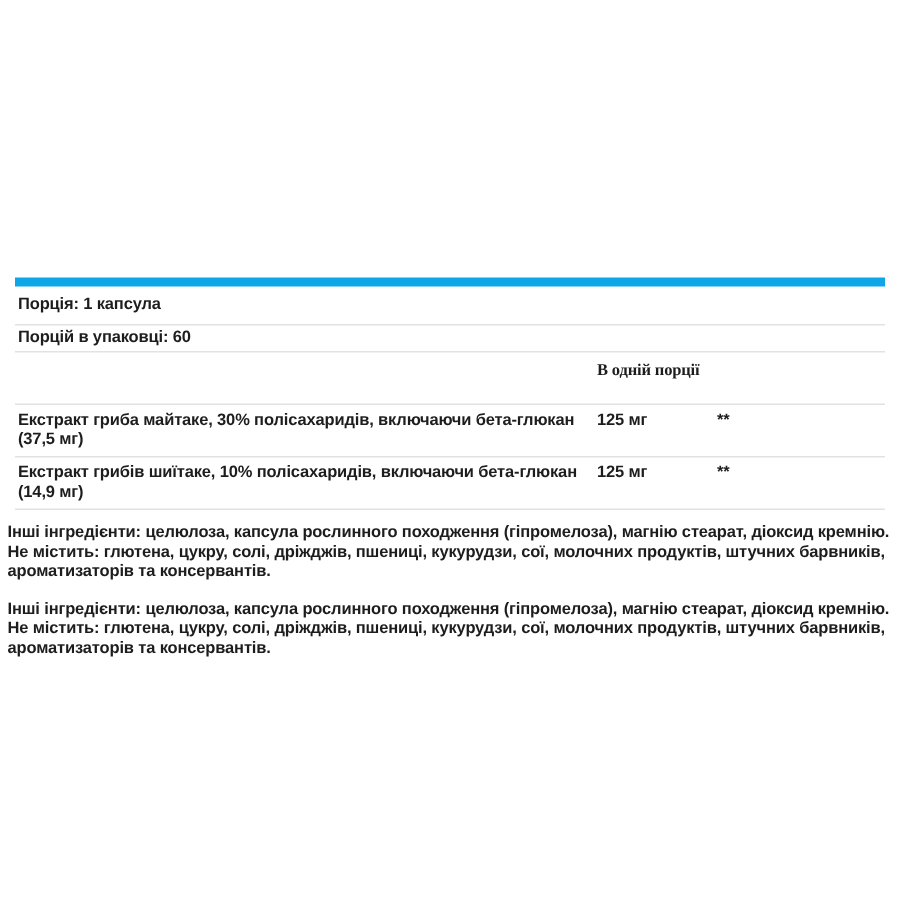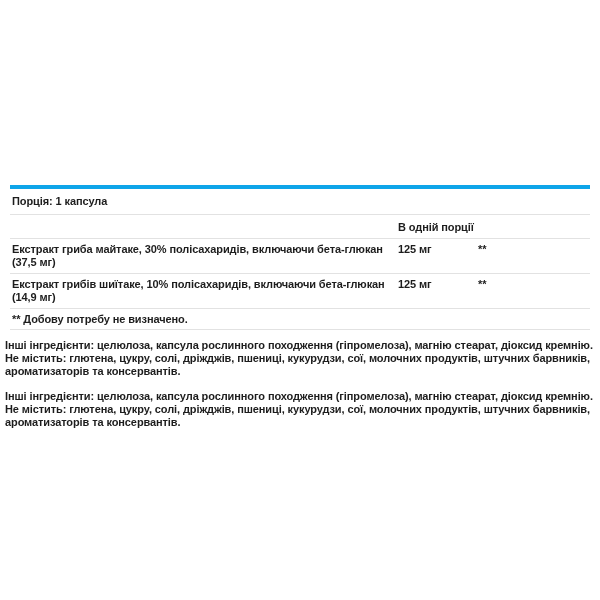--- a/index.html
+++ b/index.html
@@ -18,30 +18,30 @@
     width: 600px;
     color: #1d1d1d;
     font-size: 11px;
     font-weight: 700;
     line-height: 13px;
     letter-spacing: -0.1px;
   }
   .facts-table {
     margin: 0 10px;
     width: 580px;
-    border-top: 4px solid #0ea5e9;
+    border-top: 6px solid #0ea5e9;
   }
   .row {
     display: flex;
     border-bottom: 1px solid #e2e2e2;
     align-items: flex-start;
   }
   .row-serving-size   { padding: 6px 0 6px; }
   .row-servings-count { padding: 2px 0 2px; }
-  .row-header         { padding: 6px 0 4px; }
+  .row-header         { padding: 6px 0 15px; font-family: Liberation Serif, serif; }
   .row-data           { padding: 4px 0 4px; }
   .row-footnote       { padding: 4px 0 3px; }
   .col-name {
     width: 388px;
     padding-left: 2px;
     box-sizing: border-box;
   }
   .col-amount { width: 80px; }
   .col-dv     { flex: 1; }
   .full {
@@ -58,41 +58,41 @@
 <body>
 
 <div class="sheet">
 
   <div class="facts-table">
 
     <div class="row row-serving-size">
       <span class="full">Порція: 1 капсула</span>
     </div>
 
+    <div class="row row-servings-count">
+      <span class="full">Порцій в упаковці: 60</span>
+    </div>
 
     <div class="row row-header">
       <div class="col-name"></div>
       <div class="col-amount">В одній порції</div>
     </div>
 
     <div class="row row-data">
       <div class="col-name">Екстракт гриба майтаке, 30% полісахаридів, включаючи бета-глюкан (37,5 мг)</div>
       <div class="col-amount">125 мг</div>
       <div class="col-dv">**</div>
     </div>
 
     <div class="row row-data">
       <div class="col-name">Екстракт грибів шиїтаке, 10% полісахаридів, включаючи бета-глюкан (14,9 мг)</div>
       <div class="col-amount">125 мг</div>
       <div class="col-dv">**</div>
     </div>
 
-    <div class="row row-footnote">
-      <span class="full">** Добову потребу не визначено.</span>
-    </div>
 
   </div>
 
   <p class="para para-first">Інші інгредієнти: целюлоза, капсула рослинного походження (гіпромелоза), магнію стеарат, діоксид кремнію.
 Не містить: глютена, цукру, солі, дріжджів, пшениці, кукурудзи, сої, молочних продуктів, штучних барвників,
 ароматизаторів та консервантів.</p>
 
   <p class="para para-repeat">Інші інгредієнти: целюлоза, капсула рослинного походження (гіпромелоза), магнію стеарат, діоксид кремнію.
 Не містить: глютена, цукру, солі, дріжджів, пшениці, кукурудзи, сої, молочних продуктів, штучних барвників,
 ароматизаторів та консервантів.</p>

